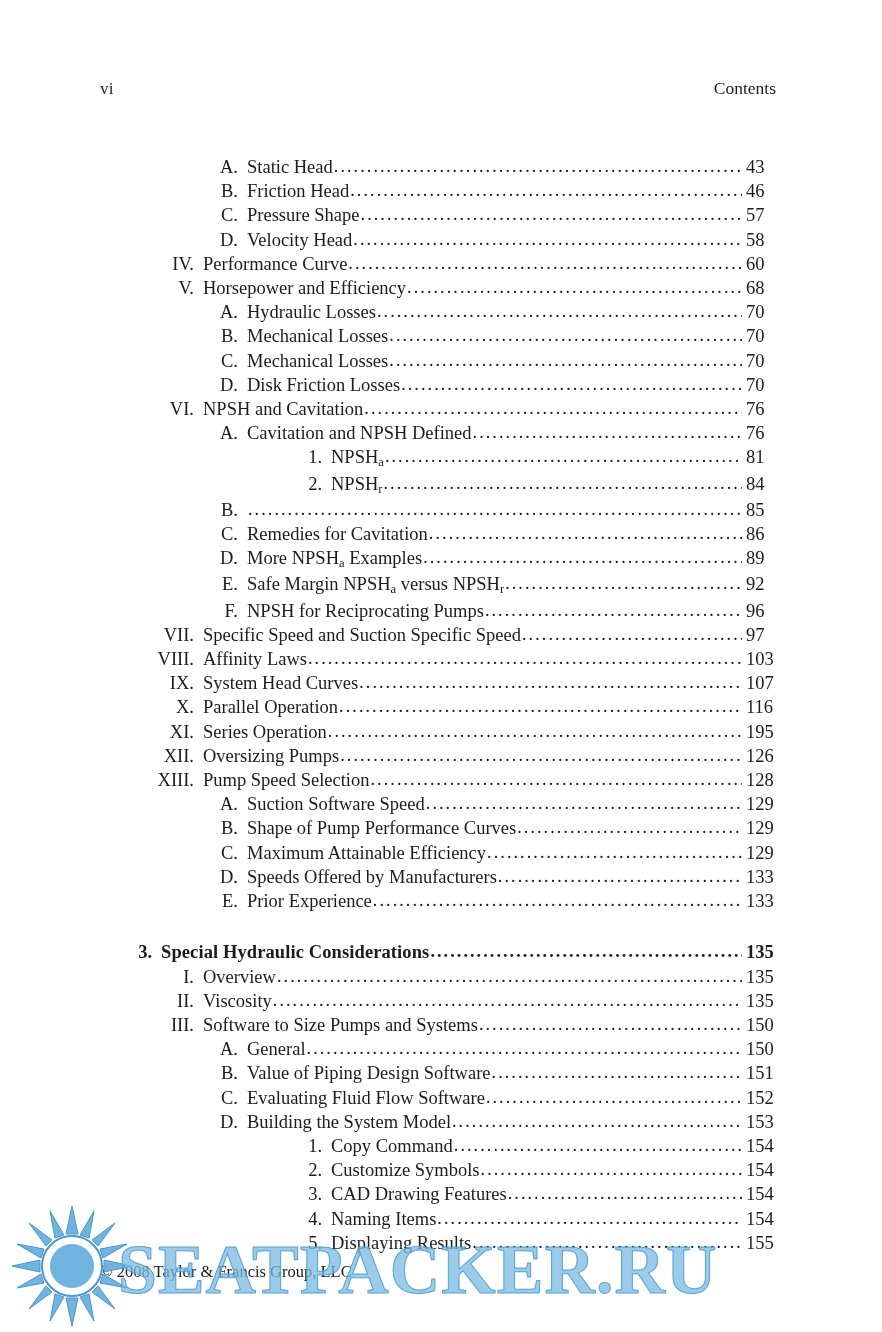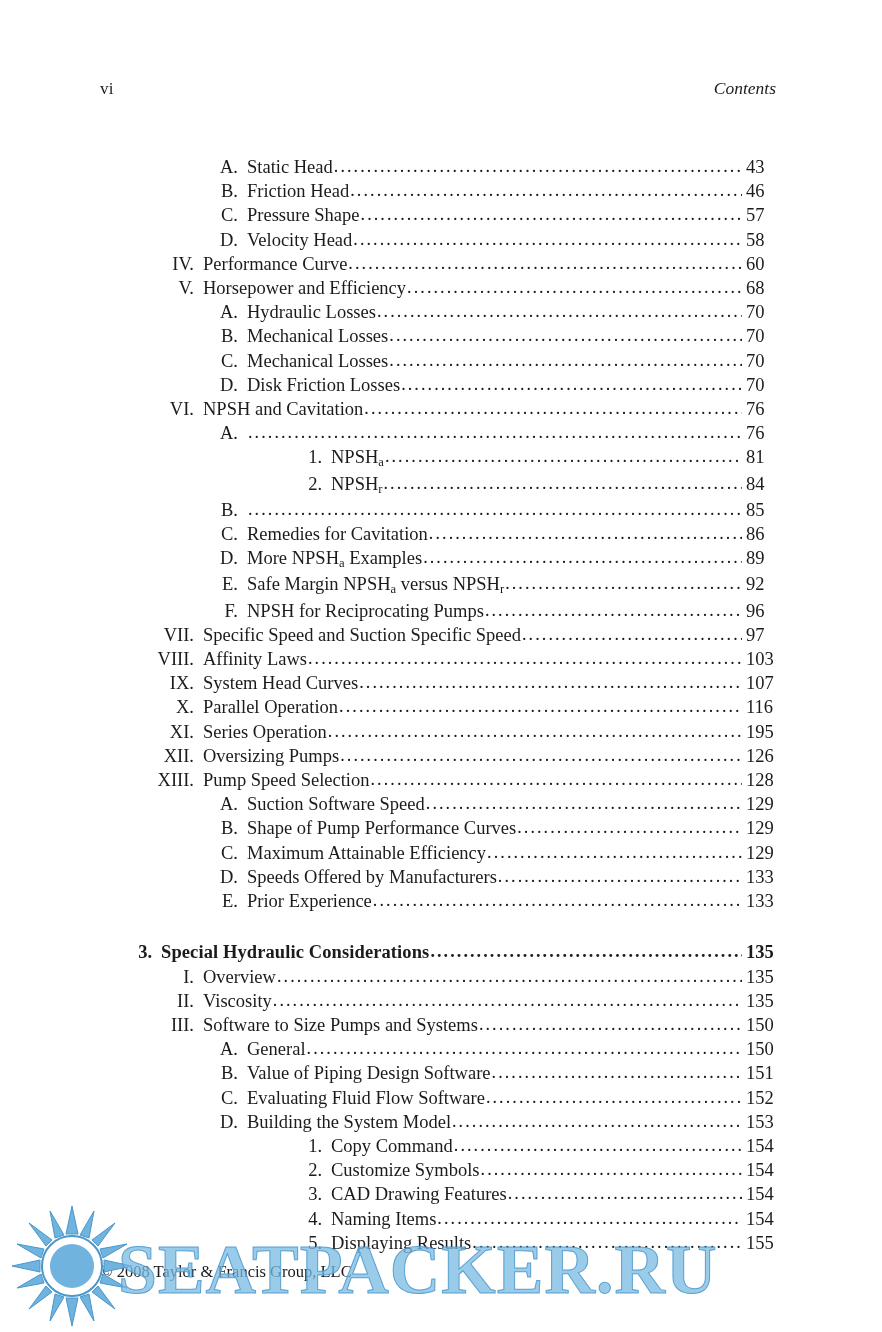--- a/index.html
+++ b/index.html
@@ -29,21 +29,20 @@
     display: flex;
     justify-content: space-between;
     align-items: flex-end;
     font-size: 17px;
   }
   .folio {
     font-family: "Liberation Serif", serif;
     letter-spacing: 0.3px;
   }
   .head-title {
-    font-style: italic;
     font-size: 17.5px;
   }
 
   
   .toc {
     position: absolute;
     top: 155px;
     left: 100px;
     right: 106px;
   }
@@ -216,20 +215,21 @@
         <span class="page-no">70</span>
       </div>
       <div class="entry lvl-roman">
         <span class="num">VI.</span>
         <span class="label">NPSH and Cavitation</span>
         <span class="leader"></span>
         <span class="page-no">76</span>
       </div>
       <div class="entry lvl-alpha">
         <span class="num">A.</span>
+        <span class="label">Cavitation and NPSH Defined</span>
         <span class="leader"></span>
         <span class="page-no">76</span>
       </div>
       <div class="entry lvl-arabic">
         <span class="num">1.</span>
         <span class="label"><span>NPSH</span><sub>a</sub></span>
         <span class="leader"></span>
         <span class="page-no">81</span>
       </div>
       <div class="entry lvl-arabic">

